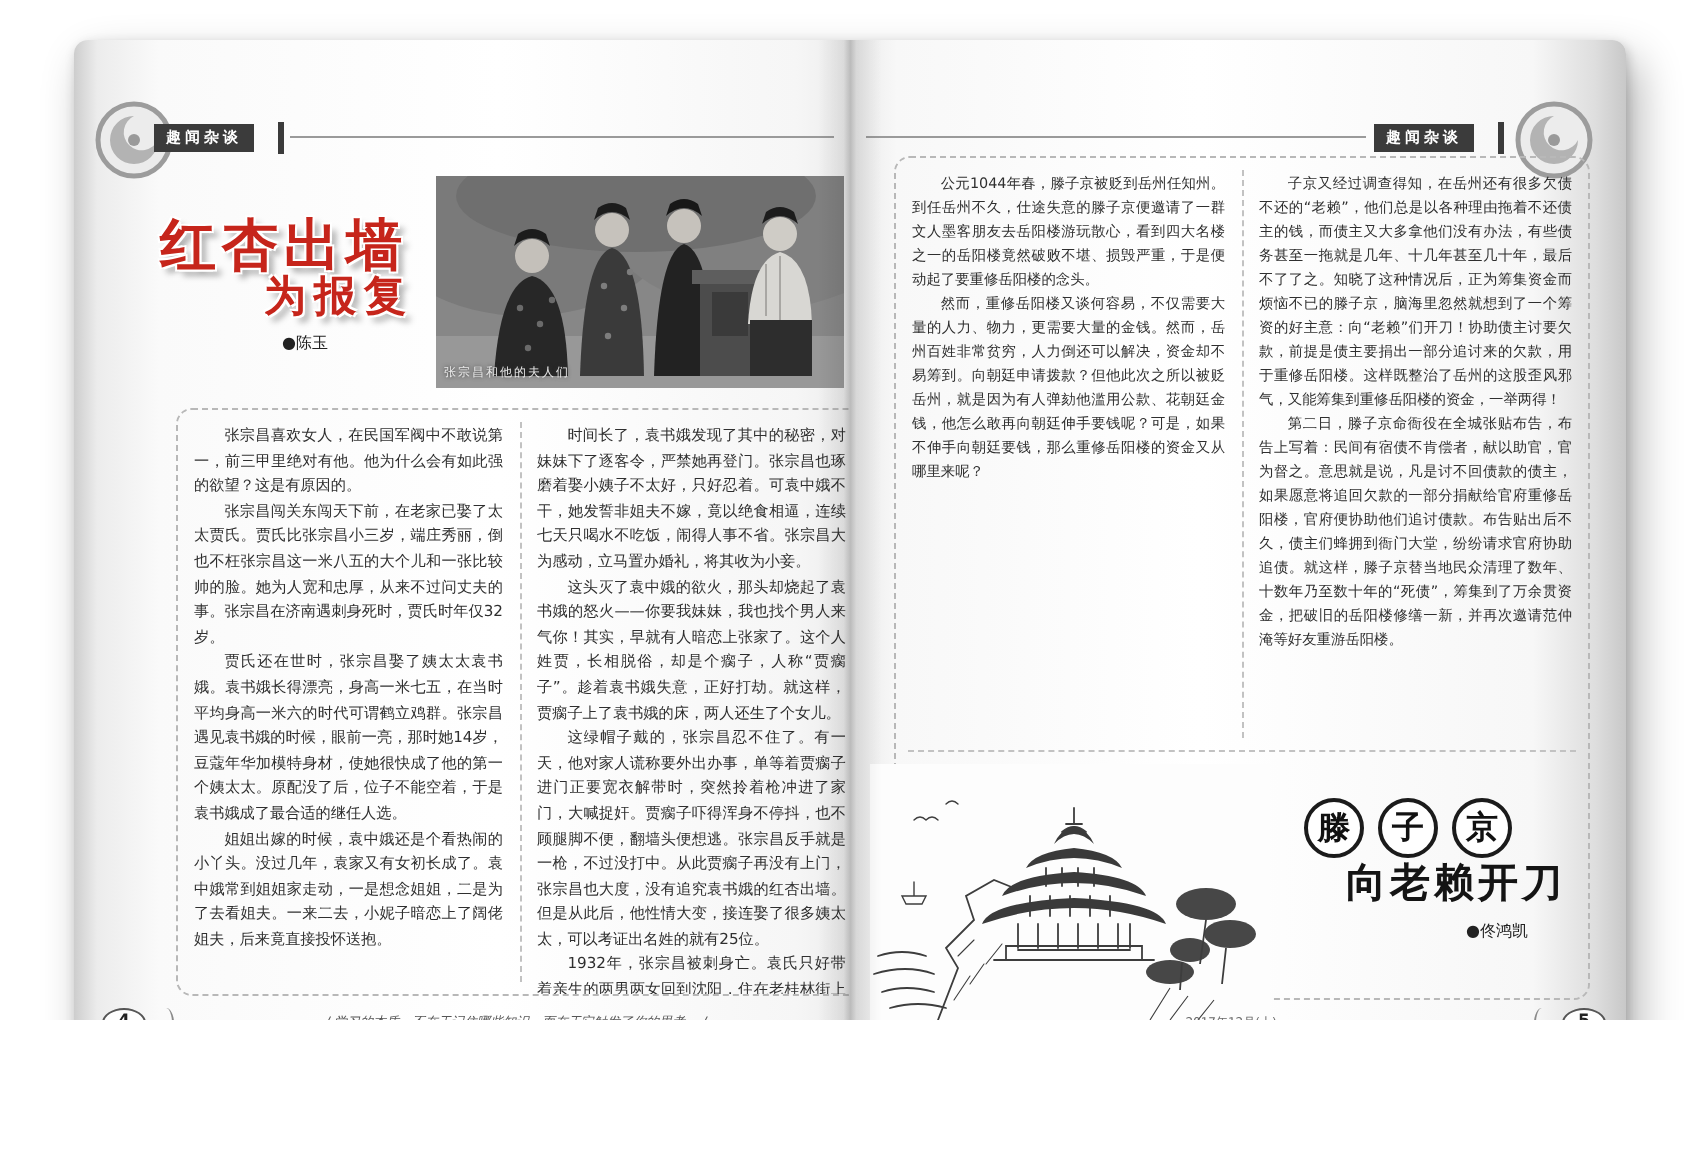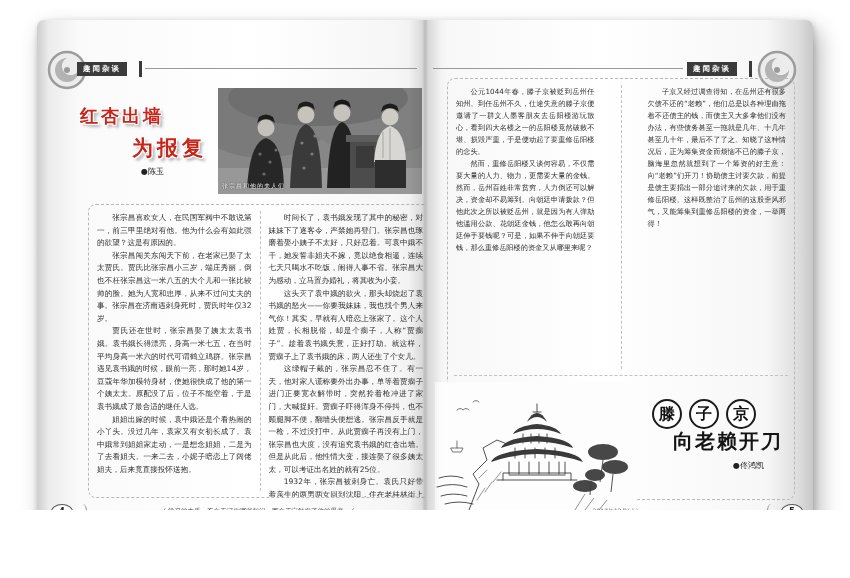--- a/index.html
+++ b/index.html
@@ -15,39 +15,39 @@
   .spine{position:absolute;left:372px;top:0;width:32px;height:533px;pointer-events:none;
     background:linear-gradient(90deg,rgba(0,0,0,0) 0,rgba(0,0,0,.08) 40%,rgba(0,0,0,.20) 50%,rgba(0,0,0,.08) 60%,rgba(0,0,0,0) 100%);}
   
   .hdr{position:absolute;top:28px;left:0;width:100%;height:44px;}
   .logo{position:absolute;width:40px;height:40px;top:2px;}
   .hdr-label{position:absolute;top:14px;height:14px;line-height:14px;padding:0 6px;background:#3b3b3b;
      color:#fff;font-size:7.5px;font-weight:bold;letter-spacing:2px;}
   .hdr-tick{position:absolute;top:13px;width:3px;height:16px;background:#3b3b3b;}
   .hdr-line{position:absolute;top:20px;height:1px;background:#9a9a9a;}
   
-  .l-title1{position:absolute;left:43px;top:84px;font-size:18px;font-weight:bold;color:#c6251b;letter-spacing:3px;
+  .l-title1{position:absolute;left:43px;top:84px;font-size:28px;font-weight:bold;color:#c6251b;letter-spacing:3px;
      text-shadow:-1px -1px 0 #fff,1px -1px 0 #fff,-1px 1px 0 #fff,1px 1px 0 #fff,3px 3px 3px rgba(0,0,0,.35);}
   .l-title2{position:absolute;left:95px;top:114px;font-size:21px;font-weight:bold;color:#c6251b;letter-spacing:4px;
      text-shadow:-1px -1px 0 #fff,1px -1px 0 #fff,-1px 1px 0 #fff,1px 1px 0 #fff,3px 3px 3px rgba(0,0,0,.35);}
   .l-author{position:absolute;left:104px;top:146px;font-size:8px;color:#222;}
   
   .photo{position:absolute;left:181px;top:68px;width:204px;height:106px;background:#8f8f8f;overflow:hidden;}
   .photo svg{display:block;}
   .caption{position:absolute;left:4px;bottom:3px;color:#e9e9e9;font-size:6px;letter-spacing:1px;
      text-shadow:0 0 2px #333;}
   
   .tbox{position:absolute;border:1px dashed #b8b8b8;border-radius:8px;display:flex;}
   .tbox-left{left:51px;top:184px;width:342px;height:292px;}
   .col{flex:1;padding:7px 8px;overflow:hidden;}
   .vdash{width:0;border-left:1px dashed #c2c2c2;margin:6px 0;}
   .col p{margin:0;color:#2f2f2f;font-size:7.6px;line-height:12.6px;text-align:justify;text-indent:2em;}
   
   .tbox-right{left:22px;top:58px;width:346px;height:420px;display:block;}
-  .rcols{display:flex;height:296px;gap:18px;}
+  .rcols{display:flex;height:296px;}
   .rcols .col p{font-size:7.2px;line-height:12px;}
   .hdash{border-top:1px dashed #c2c2c2;margin:0 6px;}
   .illus{position:absolute;left:10px;top:362px;width:200px;height:128px;background:#fdfdfd;}
   .r-title-circles{position:absolute;left:227px;top:379px;display:flex;gap:7px;}
   .tchar{width:26px;height:26px;border:2px solid #1b1b1b;border-radius:50%;background:#fff;
      display:flex;align-items:center;justify-content:center;font-size:16px;font-weight:bold;color:#111;}
   .r-title2{position:absolute;left:248px;top:408px;font-size:20px;font-weight:bold;color:#141414;letter-spacing:2px;}
   .r-author{position:absolute;left:308px;top:440px;font-size:8px;color:#222;}
   
   .footer{position:absolute;top:482px;height:18px;display:flex;align-items:center;gap:6px;}
@@ -168,20 +168,21 @@
 
       <div class="tbox tbox-right">
         <div class="rcols">
           <div class="col">
             <p>公元1044年春，滕子京被贬到岳州任知州。到任岳州不久，仕途失意的滕子京便邀请了一群文人墨客朋友去岳阳楼游玩散心，看到四大名楼之一的岳阳楼竟然破败不堪、损毁严重，于是便动起了要重修岳阳楼的念头。</p>
             <p>然而，重修岳阳楼又谈何容易，不仅需要大量的人力、物力，更需要大量的金钱。然而，岳州百姓非常贫穷，人力倒还可以解决，资金却不易筹到。向朝廷申请拨款？但他此次之所以被贬岳州，就是因为有人弹劾他滥用公款、花朝廷金钱，他怎么敢再向朝廷伸手要钱呢？可是，如果不伸手向朝廷要钱，那么重修岳阳楼的资金又从哪里来呢？</p>
           </div>
           <div class="vdash"></div>
           <div class="col">
             <p>子京又经过调查得知，在岳州还有很多欠债不还的“老赖”，他们总是以各种理由拖着不还债主的钱，而债主又大多拿他们没有办法，有些债务甚至一拖就是几年、十几年甚至几十年，最后不了了之。知晓了这种情况后，正为筹集资金而烦恼不已的滕子京，脑海里忽然就想到了一个筹资的好主意：向“老赖”们开刀！协助债主讨要欠款，前提是债主要捐出一部分追讨来的欠款，用于重修岳阳楼。这样既整治了岳州的这股歪风邪气，又能筹集到重修岳阳楼的资金，一举两得！</p>
+            <p>第二日，滕子京命衙役在全城张贴布告，布告上写着：民间有宿债不肯偿者，献以助官，官为督之。意思就是说，凡是讨不回债款的债主，如果愿意将追回欠款的一部分捐献给官府重修岳阳楼，官府便协助他们追讨债款。布告贴出后不久，债主们蜂拥到衙门大堂，纷纷请求官府协助追债。就这样，滕子京替当地民众清理了数年、十数年乃至数十年的“死债”，筹集到了万余贯资金，把破旧的岳阳楼修缮一新，并再次邀请范仲淹等好友重游岳阳楼。</p>
           </div>
         </div>
         <div class="hdash"></div>
       </div>
 
       <div class="illus">
         <svg width="200" height="128" viewBox="0 0 200 128">
           <rect width="200" height="128" fill="#fdfdfd"></rect>
           <g stroke="#3d3d3d" fill="none" stroke-width="0.9" stroke-linecap="round">
 

